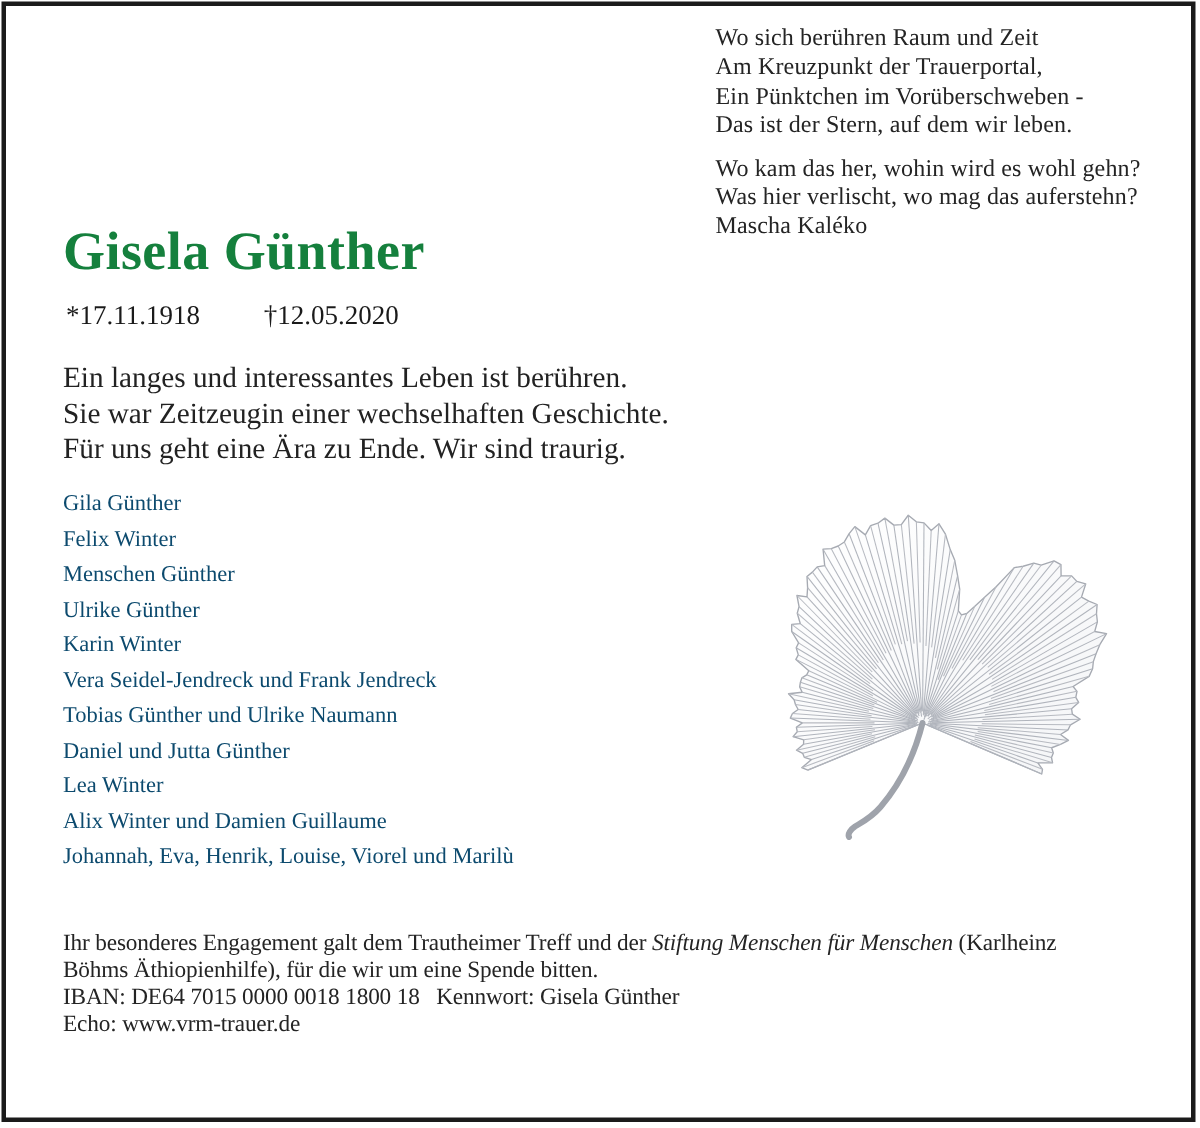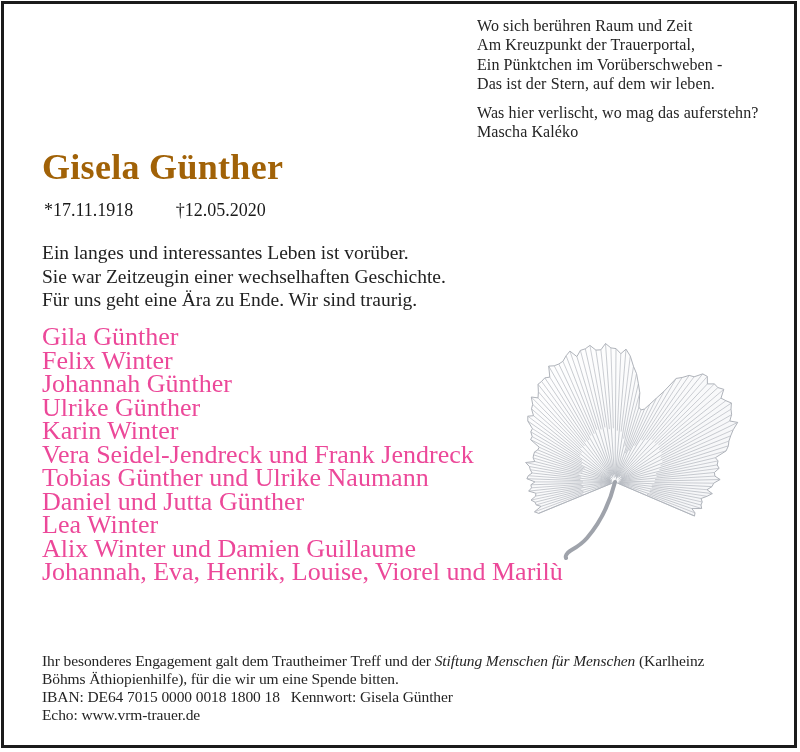--- a/index.html
+++ b/index.html
@@ -19,42 +19,42 @@
     pointer-events:none;
   }
   .poem{
     position:absolute;left:477px;top:16px;
     font-size:16px;line-height:19.4px;color:#242424;
     letter-spacing:0.1px;
   }
   .poem .stanza{margin:0 0 9px 0;}
   .deceased-name{
     position:absolute;left:42px;top:124px;
-    font-size:36px;font-weight:bold;line-height:1.1;color:#a16207;
+    font-size:36px;font-weight:bold;line-height:1.1;color:#15803d;
     letter-spacing:0.3px;
   }
   .birth-name{
     position:absolute;left:42px;top:164px;
     font-size:29px;line-height:1.15;color:#1a1a1a;
   }
   .dates{
     position:absolute;left:44px;top:200px;
     font-size:18px;color:#1a1a1a;
   }
   .dates .death{margin-left:38px;}
   .eulogy{
     position:absolute;left:42px;top:241px;
     font-size:19.5px;line-height:23.5px;color:#222;
   }
   .mourners{
     position:absolute;left:42px;top:325px;
-    font-size:26px;line-height:23.55px;color:#ec4899;
+    font-size:15px;line-height:23.55px;color:#0c4a6e;
   }
   .footer{
-    position:absolute;left:42px;top:652px;width:735px;
+    position:absolute;left:42px;top:620px;width:735px;
     font-size:15.5px;line-height:18.1px;color:#242424;
     letter-spacing:-0.1px;
   }
   .footer .italic{font-style:italic;}
   .footer .keyword{margin-left:11px;}
   .leaf-wrap{
     position:absolute;left:503px;top:322px;width:262px;height:238px;
   }
 </style>
 </head>
@@ -64,42 +64,43 @@
   <div class="frame"></div>
 
   <div class="poem">
     <div class="stanza">
       <div>Wo sich berühren Raum und Zeit</div>
       <div>Am Kreuzpunkt der Trauerportal,</div>
       <div>Ein Pünktchen im Vorüberschweben -</div>
       <div>Das ist der Stern, auf dem wir leben.</div>
     </div>
     <div class="stanza">
+      <div>Wo kam das her, wohin wird es wohl gehn?</div>
       <div>Was hier verlischt, wo mag das auferstehn?</div>
       <div>Mascha Kaléko</div>
     </div>
   </div>
 
   <h1 class="deceased-name">Gisela Günther</h1>
 
   <div class="dates">
     <span class="birth">*17.11.1918</span>
     <span class="death">†12.05.2020</span>
   </div>
 
   <div class="eulogy">
-    <div>Ein langes und interessantes Leben ist vorüber.</div>
+    <div>Ein langes und interessantes Leben ist berühren.</div>
     <div>Sie war Zeitzeugin einer wechselhaften Geschichte.</div>
     <div>Für uns geht eine Ära zu Ende. Wir sind traurig.</div>
   </div>
 
   <div class="mourners">
     <div>Gila Günther</div>
     <div>Felix Winter</div>
-    <div>Johannah Günther</div>
+    <div>Menschen Günther</div>
     <div>Ulrike Günther</div>
     <div>Karin Winter</div>
     <div>Vera Seidel-Jendreck und Frank Jendreck</div>
     <div>Tobias Günther und Ulrike Naumann</div>
     <div>Daniel und Jutta Günther</div>
     <div>Lea Winter</div>
     <div>Alix Winter und Damien Guillaume</div>
     <div>Johannah, Eva, Henrik, Louise, Viorel und Marilù</div>
   </div>
 

